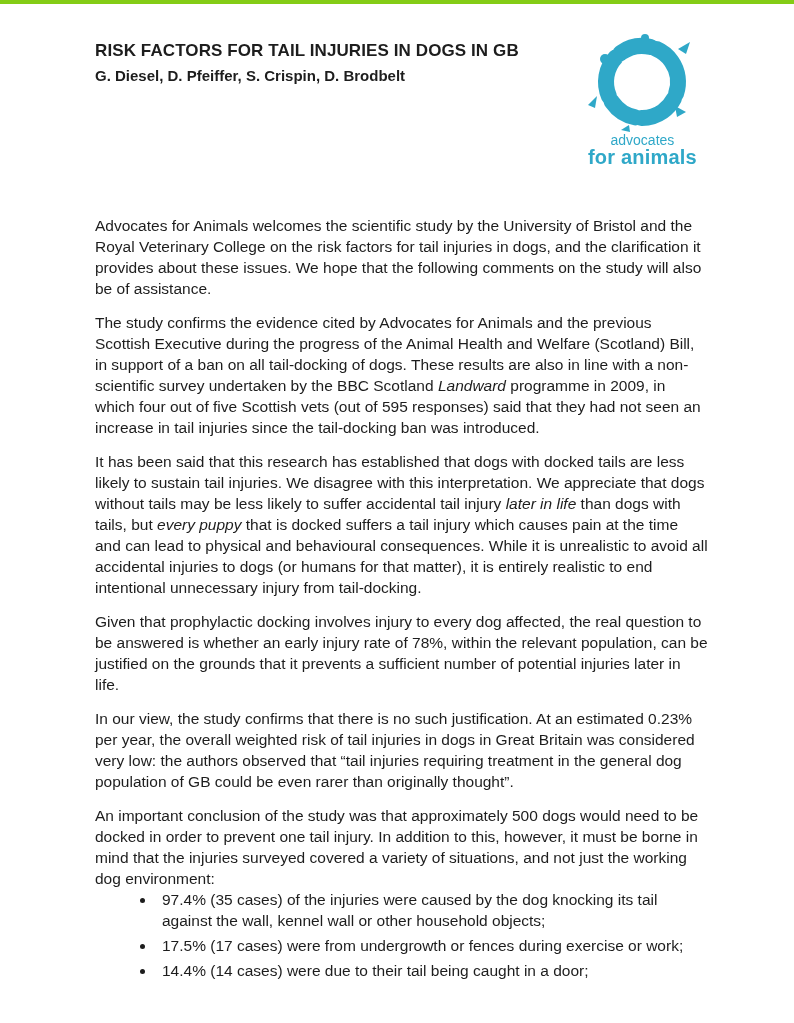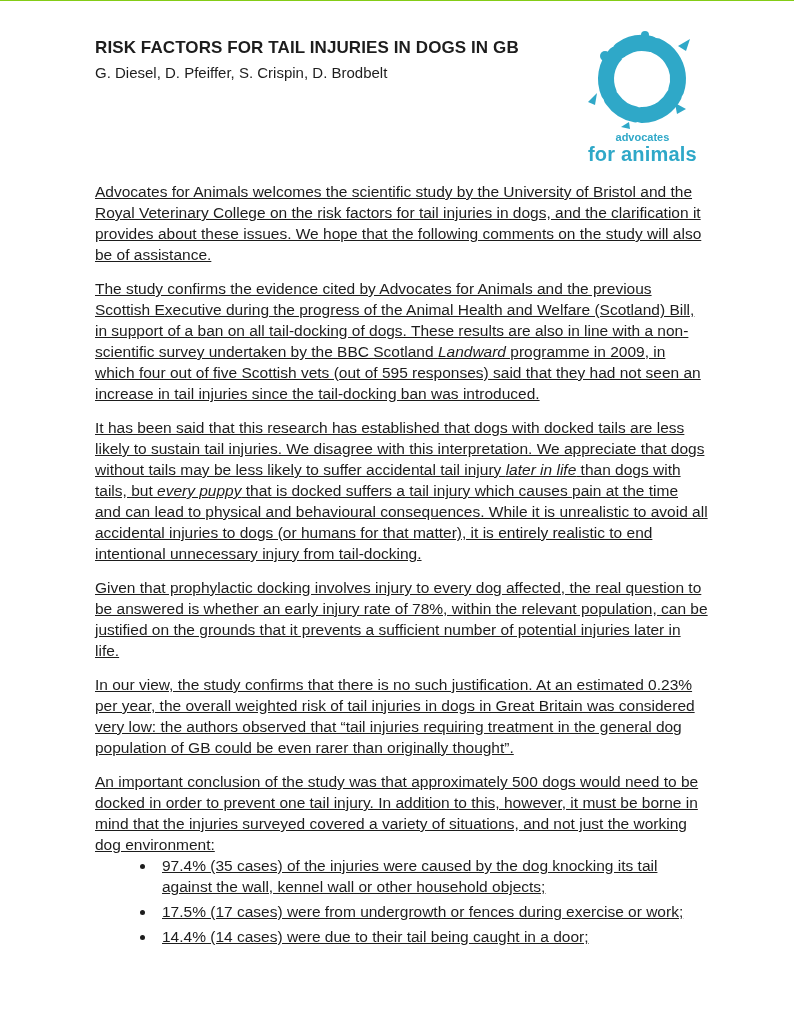--- a/index.html
+++ b/index.html
@@ -10,38 +10,38 @@
     color: #1d1d1d;
   }
   .page {
     position: relative;
     width: 794px;
     height: 1023px;
     background: #ffffff;
     box-sizing: border-box;
     padding: 36px 86px 0 95px;
     overflow: hidden;
-    border-top: 1px solid #84cc16;
+    border-top: 4px solid #84cc16;
   }
   header {
     display: flex;
     justify-content: space-between;
     align-items: flex-start;
   }
   .header-text { width: 485px; }
   .doc-title {
     font-size: 17px;
     font-weight: bold;
     margin: 0 0 3px 0;
     line-height: 22px;
     letter-spacing: 0.1px;
   }
   .meta-line {
     font-size: 15px;
-    font-weight: normal;
+    font-weight: bold;
     margin: 0;
     line-height: 22px;
   }
   .comments-heading {
     font-size: 20px;
     font-weight: bold;
     margin: 26px 0 0 0;
     line-height: 24px;
     letter-spacing: 0.2px;
   }
@@ -51,33 +51,33 @@
     margin-top: -8px;
     display: flex;
     flex-direction: column;
     align-items: center;
     text-align: center;
   }
   .logo svg { display: block; }
   .logo-text { margin-top: 1px; line-height: 1; }
   .logo-line1 {
     display: block;
-    font-size: 11px;
-    font-weight: bold;
+    font-size: 14px;
+    font-weight: normal;
     line-height: 14px;
   }
   .logo-line2 {
     display: block;
     font-size: 20px;
     font-weight: bold;
     line-height: 20px;
     letter-spacing: 0.2px;
   }
   
-  main { margin-top: 17px; text-decoration: underline; }
+  main { margin-top: 48px; }
   main p {
     font-size: 15.5px;
     line-height: 21px;
     margin: 0 0 13px 0;
   }
   main p:last-of-type { margin-bottom: 0; }
   main em { font-style: italic; }
   main ul {
     margin: 0;
     padding-left: 61px;

